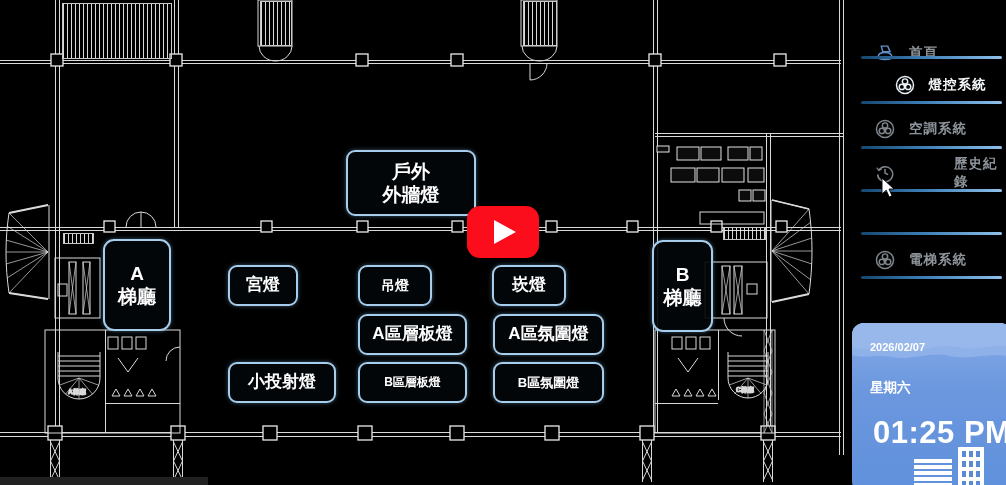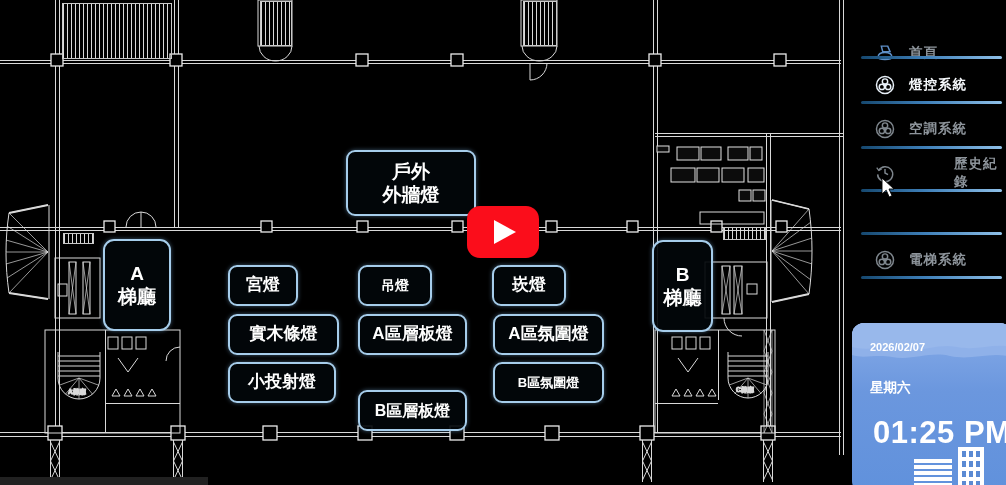--- a/index.html
+++ b/index.html
@@ -193,45 +193,44 @@
 
   <div class="cad-btn" style="left:652px;top:240px;width:57px;height:88px;font-size:19px;border-radius:11px;">
     <span>B</span>
     <span>梯廳</span>
   </div>
 
   <div class="cad-btn" style="left:228px;top:265px;width:66px;height:37px;font-size:17px;">宮燈</div>
   <div class="cad-btn" style="left:358px;top:265px;width:70px;height:37px;font-size:14px;">吊燈</div>
   <div class="cad-btn" style="left:492px;top:265px;width:70px;height:37px;font-size:17px;">崁燈</div>
 
-  <div class="cad-btn" style="left:228px;top:314px;width:107px;height:37px;font-size:17px;">實木條燈</div>
   <div class="cad-btn" style="left:358px;top:314px;width:105px;height:37px;font-size:17px;">A區層板燈</div>
   <div class="cad-btn" style="left:493px;top:314px;width:107px;height:37px;font-size:17px;">A區氛圍燈</div>
 
   <div class="cad-btn" style="left:228px;top:362px;width:104px;height:37px;font-size:17px;">小投射燈</div>
-  <div class="cad-btn" style="left:358px;top:362px;width:105px;height:37px;font-size:16px;margin-top:28px;">B區層板燈</div>
+  <div class="cad-btn" style="left:358px;top:362px;width:105px;height:37px;font-size:12px;">B區層板燈</div>
   <div class="cad-btn" style="left:493px;top:362px;width:107px;height:37px;font-size:13px;">B區氛圍燈</div>
 
   <div id="play-btn">
     <svg width="72" height="52" viewBox="0 0 72 52">
       <rect x="0" y="0" width="72" height="52" rx="13" fill="#fb0d1b"></rect>
       <polygon points="27,14 27,38 49,26" fill="#ffffff"></polygon>
     </svg>
   </div>
 
   <div class="nav-item homeic" style="top:28px;margin-top:12px;">
     <svg class="nicon" viewBox="0 0 24 24" stroke="currentColor" fill="none" stroke-width="1.6">
       <path d="M8 4.5 H15 L17.5 10.5 H9.5 Z"></path>
       <path d="M4.5 16.5 C4.5 13.5 6.5 11.5 12 11.5 C17.5 11.5 19.5 13.5 19.5 16.5 C19.5 18.2 17 19 12 19 C7 19 4.5 18.2 4.5 16.5 Z"></path>
     </svg>
     <span>首頁</span>
   </div>
   <div class="nav-sep" style="top:56px;"></div>
 
-  <div class="nav-item active" style="top:72px;">
+  <div class="nav-item active" style="top:72px;justify-content:center;">
     <svg class="nicon" viewBox="0 0 24 24" stroke="currentColor" fill="none" stroke-width="1.6">
       <circle cx="12" cy="12" r="9.3"></circle>
       <circle cx="12" cy="8.2" r="2.9"></circle>
         <circle cx="8.6" cy="14.1" r="2.9"></circle>
         <circle cx="15.4" cy="14.1" r="2.9"></circle>
       <circle cx="12" cy="12" r="1.1" fill="currentColor"></circle>
     </svg>
     <span>燈控系統</span>
   </div>
   <div class="nav-sep" style="top:101px;"></div>

